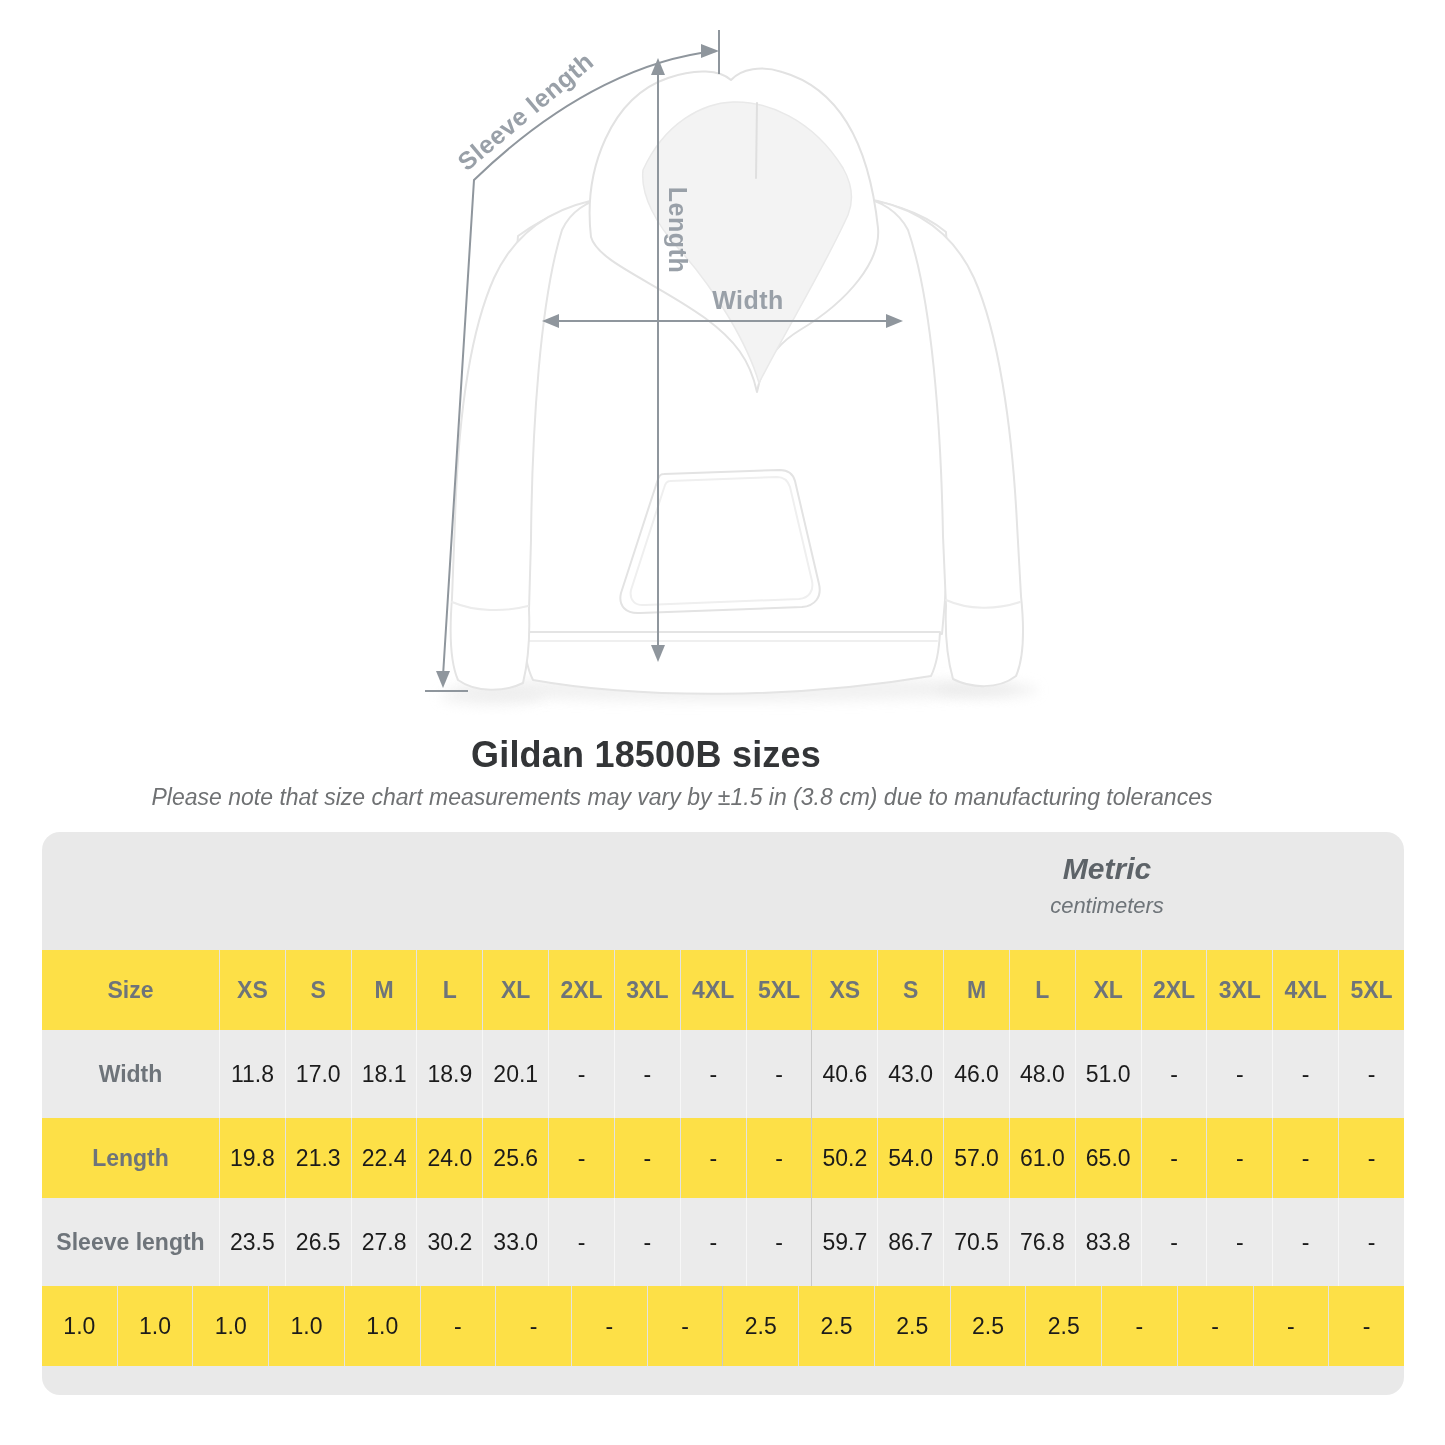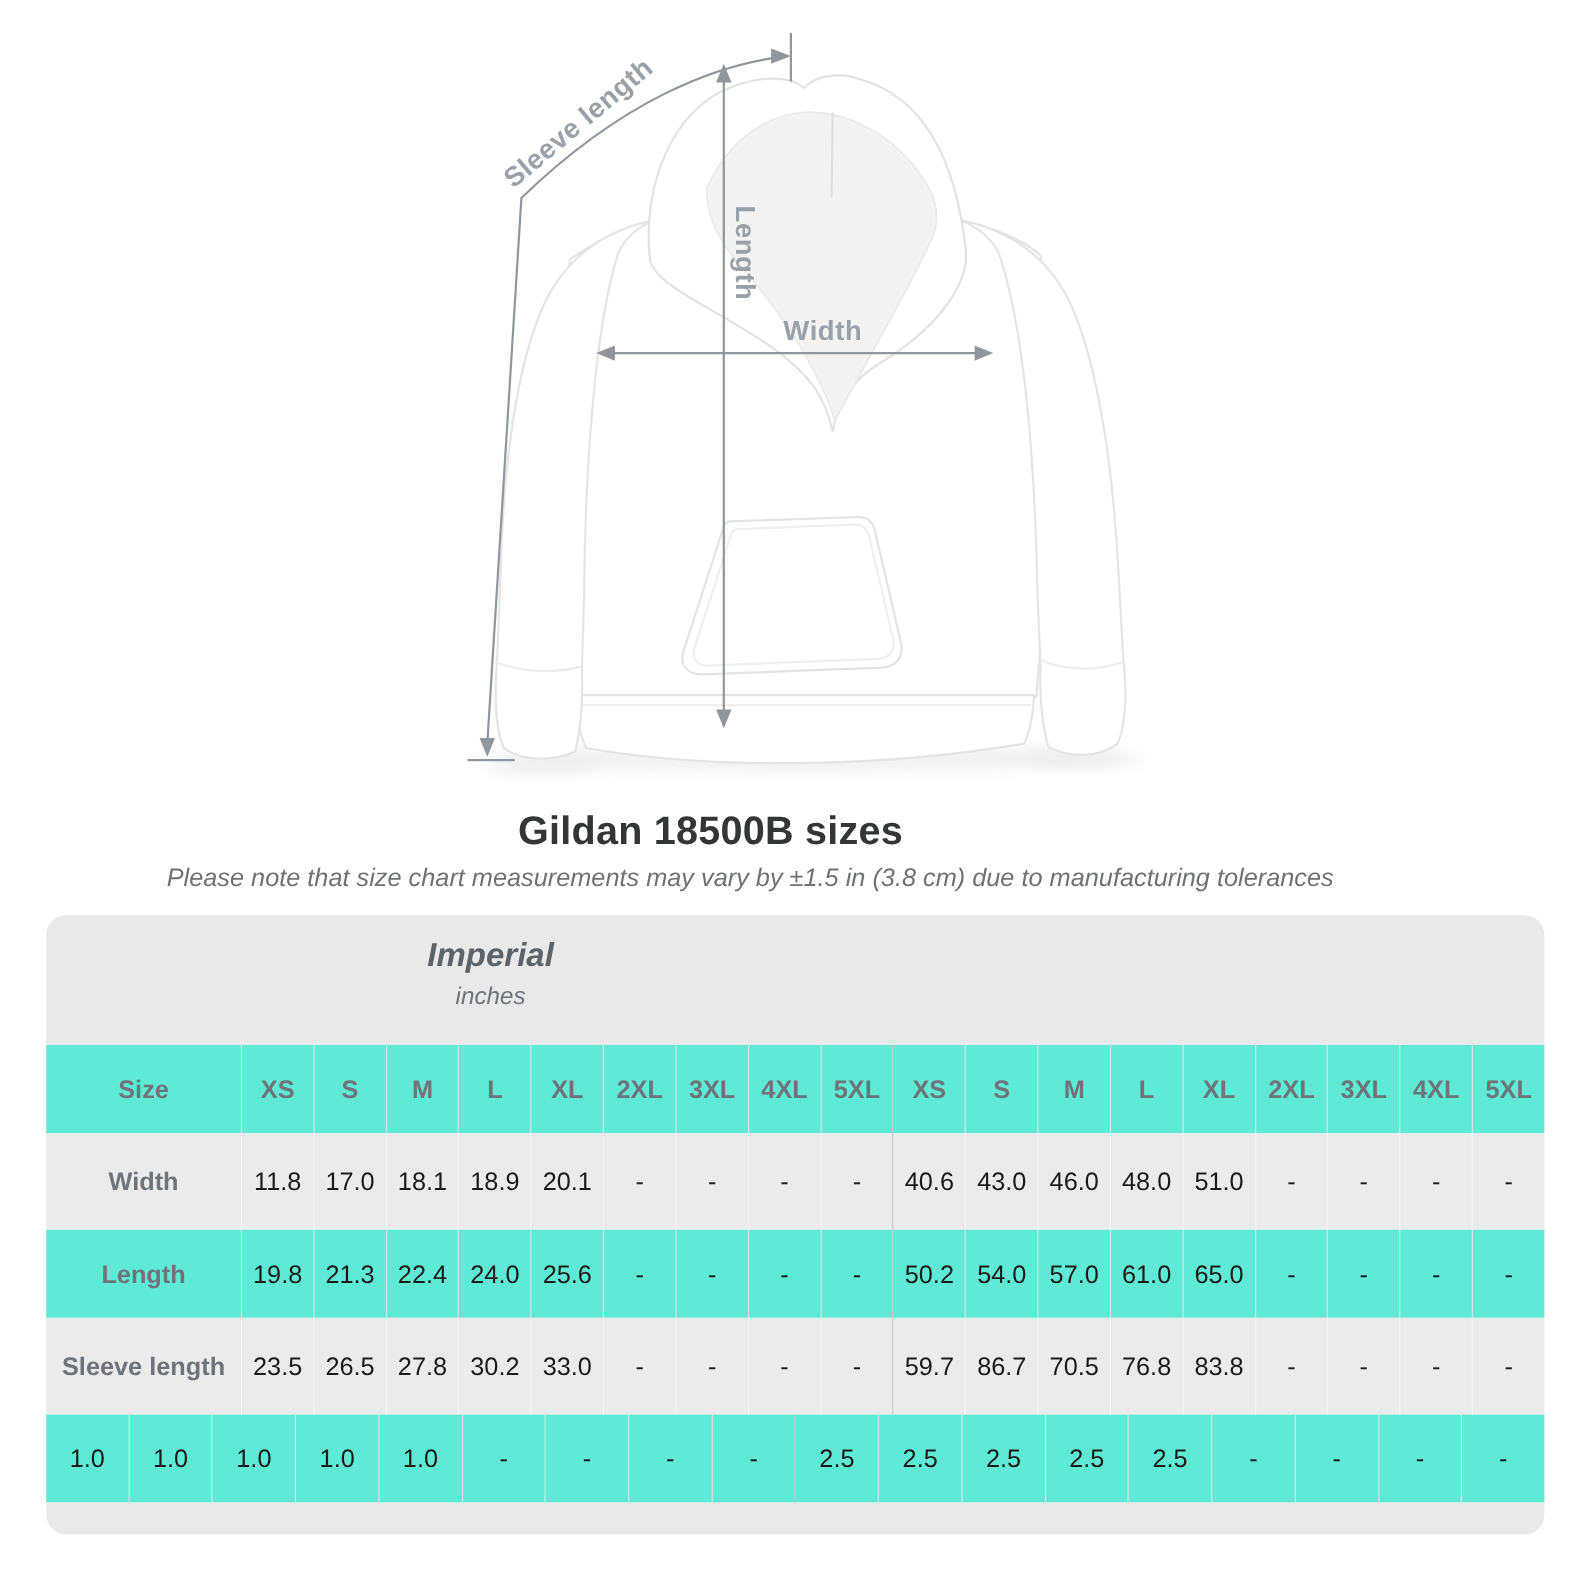--- a/index.html
+++ b/index.html
@@ -28,21 +28,21 @@
   .size-table{position:absolute;left:42px;top:832px;width:1362px;}
   .units-band{
     position:relative;height:118px;background:#e9e9e9;
     border-radius:18px 18px 0 0;
   }
   .unit-group{position:absolute;top:17px;transform:translateX(-50%);text-align:center;white-space:nowrap;}
   .unit-group.imperial{left:404px;}
   .unit-group.metric{left:1065px;}
   .unit-label{font-size:30px;font-weight:bold;font-style:italic;color:#5d6368;line-height:40px;}
   .unit-sub{font-size:22px;font-style:italic;color:#6e7479;line-height:34px;}
-  .row{display:flex;align-items:stretch;background:#5eead4;}
+  .row{display:flex;align-items:stretch;background:#fde047;}
   .row.size-row{height:80px;}
   .row.data-row{height:80px;}
   .row.data-row.striped{height:88px;background:#ebebeb;}
   .cell{
     flex:1 1 0;display:flex;align-items:center;justify-content:center;
     font-size:23px;color:#1b1b1b;min-width:0;
   }
   .cell.label-cell{flex:0 0 177px;font-weight:bold;color:#6e747a;}
   .cell + .cell{border-left:1px solid #e3e3e3;}
   .striped .cell + .cell{border-left-color:#f7f7f7;}
@@ -115,23 +115,23 @@
     <text class="fig-label" text-anchor="middle" transform="translate(669,230) rotate(90)">Length</text>
     <text class="fig-label" text-anchor="middle" transform="translate(748,309)">Width</text>
   </svg>
 </div>
 
 <div class="page-title">Gildan 18500B sizes</div>
 <div class="page-subtitle">Please note that size chart measurements may vary by ±1.5 in (3.8 cm) due to manufacturing tolerances</div>
 
 <div class="size-table">
   <div class="units-band">
-    <div class="unit-group imperial">
-      <div class="unit-label">Imperial</div>
-      <div class="unit-sub">inches</div>
+    <div class="unit-group metric">
+      <div class="unit-label">Metric</div>
+      <div class="unit-sub">centimeters</div>
     </div>
   </div>
   <div class="row size-row">
       <div class="cell label-cell">Size</div>
       <div class="cell">XS</div>
       <div class="cell">S</div>
       <div class="cell">M</div>
       <div class="cell">L</div>
       <div class="cell">XL</div>
       <div class="cell">2XL</div>

